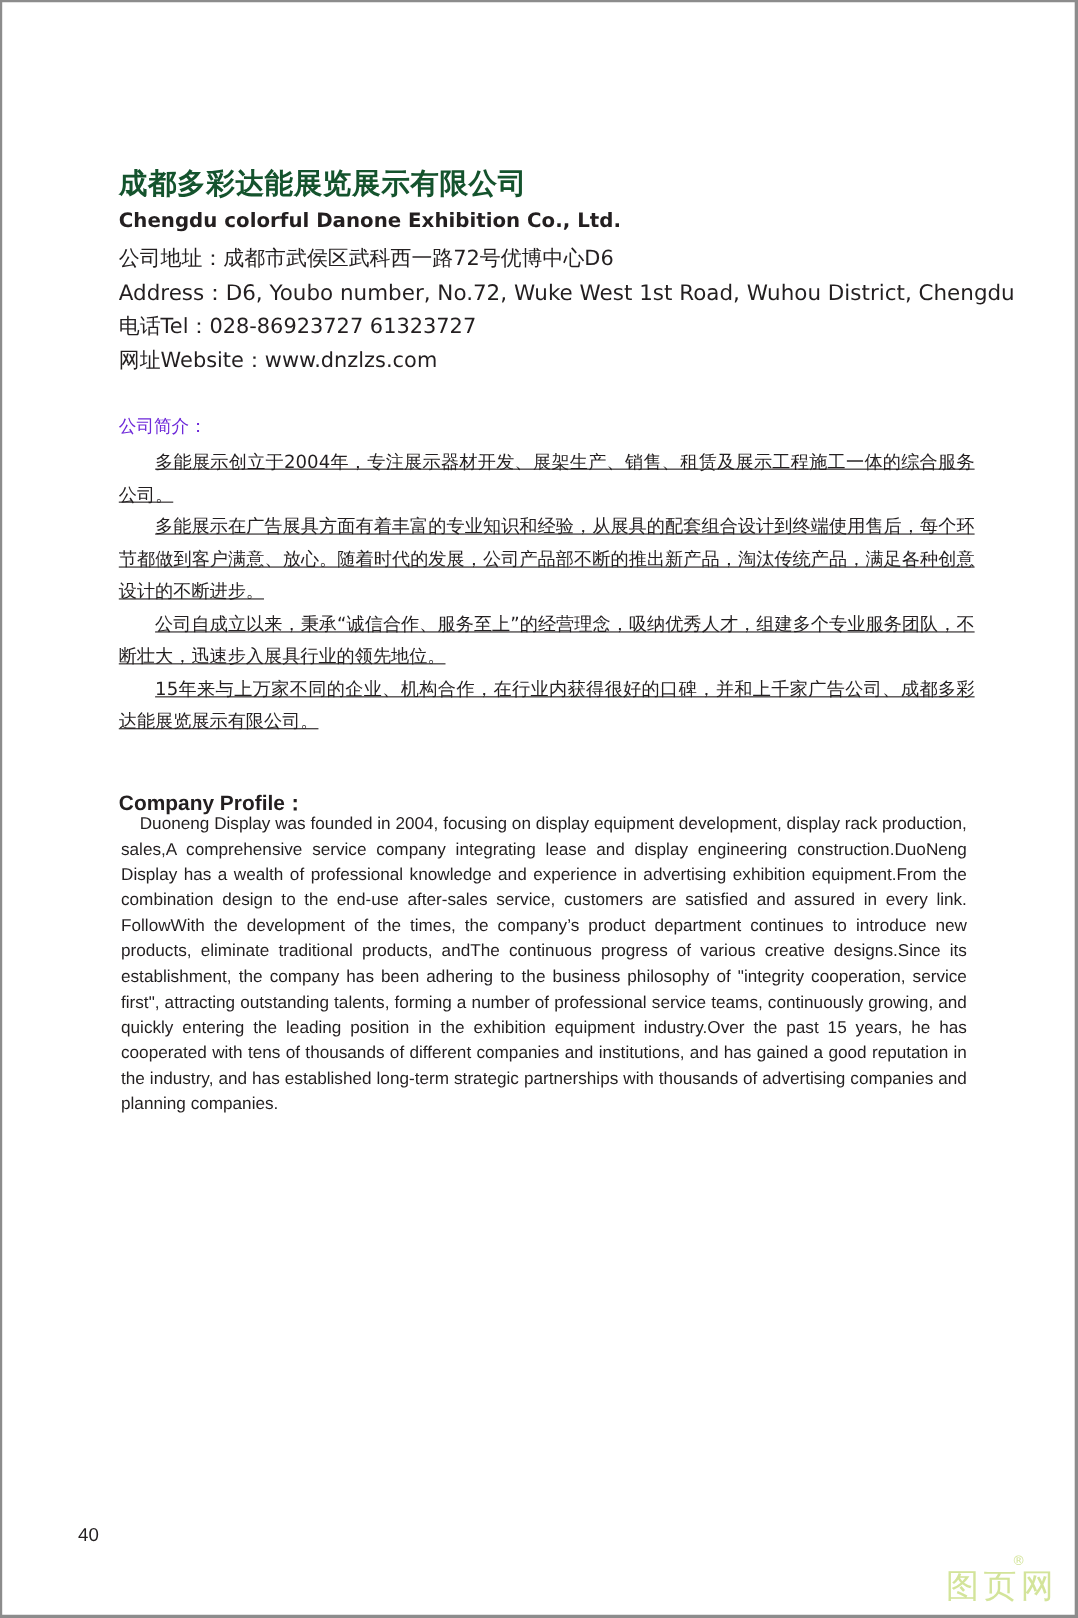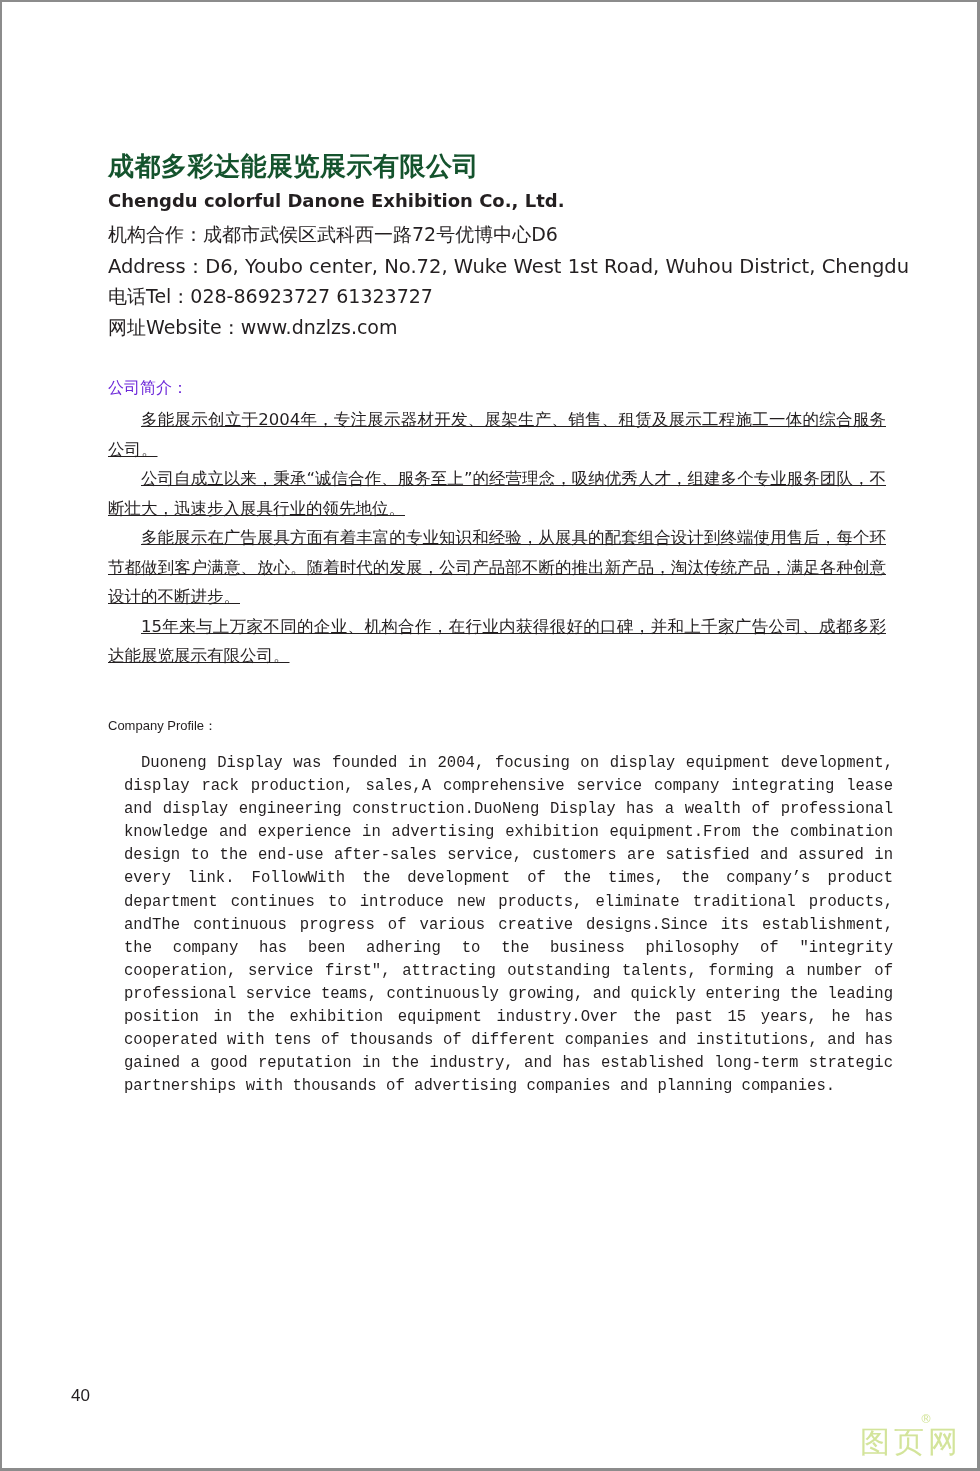--- a/index.html
+++ b/index.html
@@ -57,28 +57,28 @@
     .intro-body {
       position: absolute; left: 106px; top: 403px; width: 778px;
       font-size: 16.5px; line-height: 29.5px; color: #231f20;
       text-align: justify;
     }
     .intro-body p { margin: 0; text-indent: 2em; text-decoration: underline; }
 
     .profile-heading {
       position: absolute; left: 106px; top: 715px;
       font-family: "Liberation Sans", sans-serif;
-      font-size: 13px; font-weight: normal; color: #231f20;
+      font-size: 19px; font-weight: bold; color: #231f20;
     }
     .profile-body {
       position: absolute; left: 106px; top: 734px; width: 769px;
-      font-family: Liberation Mono, monospace;
+      font-family: Liberation Sans, sans-serif;
       font-size: 15.6px; line-height: 23.1px; color: #231f20;
       text-align: justify; text-indent: 17px;
-      margin: 16px;
+      margin: 2px;
     }
     .page-number {
       position: absolute; left: 69px; top: 1384px;
       font-family: "Liberation Sans", sans-serif;
       font-size: 17px; color: #231f20;
     }
     .watermark {
       position: absolute; left: 858px; top: 1420px;
       display: flex; align-items: center;
     }
@@ -93,30 +93,30 @@
   </style>
 </head>
 <body>
 
 <div class="page">
 
 
   <div class="company-cn">成都多彩达能展览展示有限公司</div>
   <div class="company-en">Chengdu colorful Danone Exhibition Co., Ltd.</div>
 
-  <div class="info-line info-addr-cn">机构合作：成都市武侯区武科西一路72号优博中心D6</div>
-  <div class="info-line info-addr-en">Address：D6, Youbo center, No.72, Wuke West 1st Road, Wuhou District, Chengdu</div>
+  <div class="info-line info-addr-cn">公司地址：成都市武侯区武科西一路72号优博中心D6</div>
+  <div class="info-line info-addr-en">Address：D6, Youbo number, No.72, Wuke West 1st Road, Wuhou District, Chengdu</div>
   <div class="info-line info-tel">电话Tel：028-86923727 61323727</div>
   <div class="info-line info-web">网址Website：www.dnzlzs.com</div>
 
   <div class="intro-heading">公司简介：</div>
   <div class="intro-body">
     <p>多能展示创立于2004年，专注展示器材开发、展架生产、销售、租赁及展示工程施工一体的综合服务公司。</p>
+    <p>多能展示在广告展具方面有着丰富的专业知识和经验，从展具的配套组合设计到终端使用售后，每个环节都做到客户满意、放心。随着时代的发展，公司产品部不断的推出新产品，淘汰传统产品，满足各种创意设计的不断进步。</p>
     <p>公司自成立以来，秉承“诚信合作、服务至上”的经营理念，吸纳优秀人才，组建多个专业服务团队，不断壮大，迅速步入展具行业的领先地位。</p>
-    <p>多能展示在广告展具方面有着丰富的专业知识和经验，从展具的配套组合设计到终端使用售后，每个环节都做到客户满意、放心。随着时代的发展，公司产品部不断的推出新产品，淘汰传统产品，满足各种创意设计的不断进步。</p>
     <p>15年来与上万家不同的企业、机构合作，在行业内获得很好的口碑，并和上千家广告公司、成都多彩达能展览展示有限公司。</p>
   </div>
 
   <div class="profile-heading">Company Profile：</div>
   <p class="profile-body">Duoneng Display was founded in 2004, focusing on display equipment development, display rack production, sales,A comprehensive service company integrating lease and display engineering construction.DuoNeng Display has a wealth of professional knowledge and experience in advertising exhibition equipment.From the combination design to the end-use after-sales service, customers are satisfied and assured in every link. FollowWith the development of the times, the company’s product department continues to introduce new products, eliminate traditional products, andThe continuous progress of various creative designs.Since its establishment, the company has been adhering to the business philosophy of "integrity cooperation, service first", attracting outstanding talents, forming a number of professional service teams, continuously growing, and quickly entering the leading position in the exhibition equipment industry.Over the past 15 years, he has cooperated with tens of thousands of different companies and institutions, and has gained a good reputation in the industry, and has established long-term strategic partnerships with thousands of advertising companies and planning companies.</p>
 
   <div class="page-number">40</div>
 
   <div class="watermark">
     <span class="watermark-text">图页网</span>

